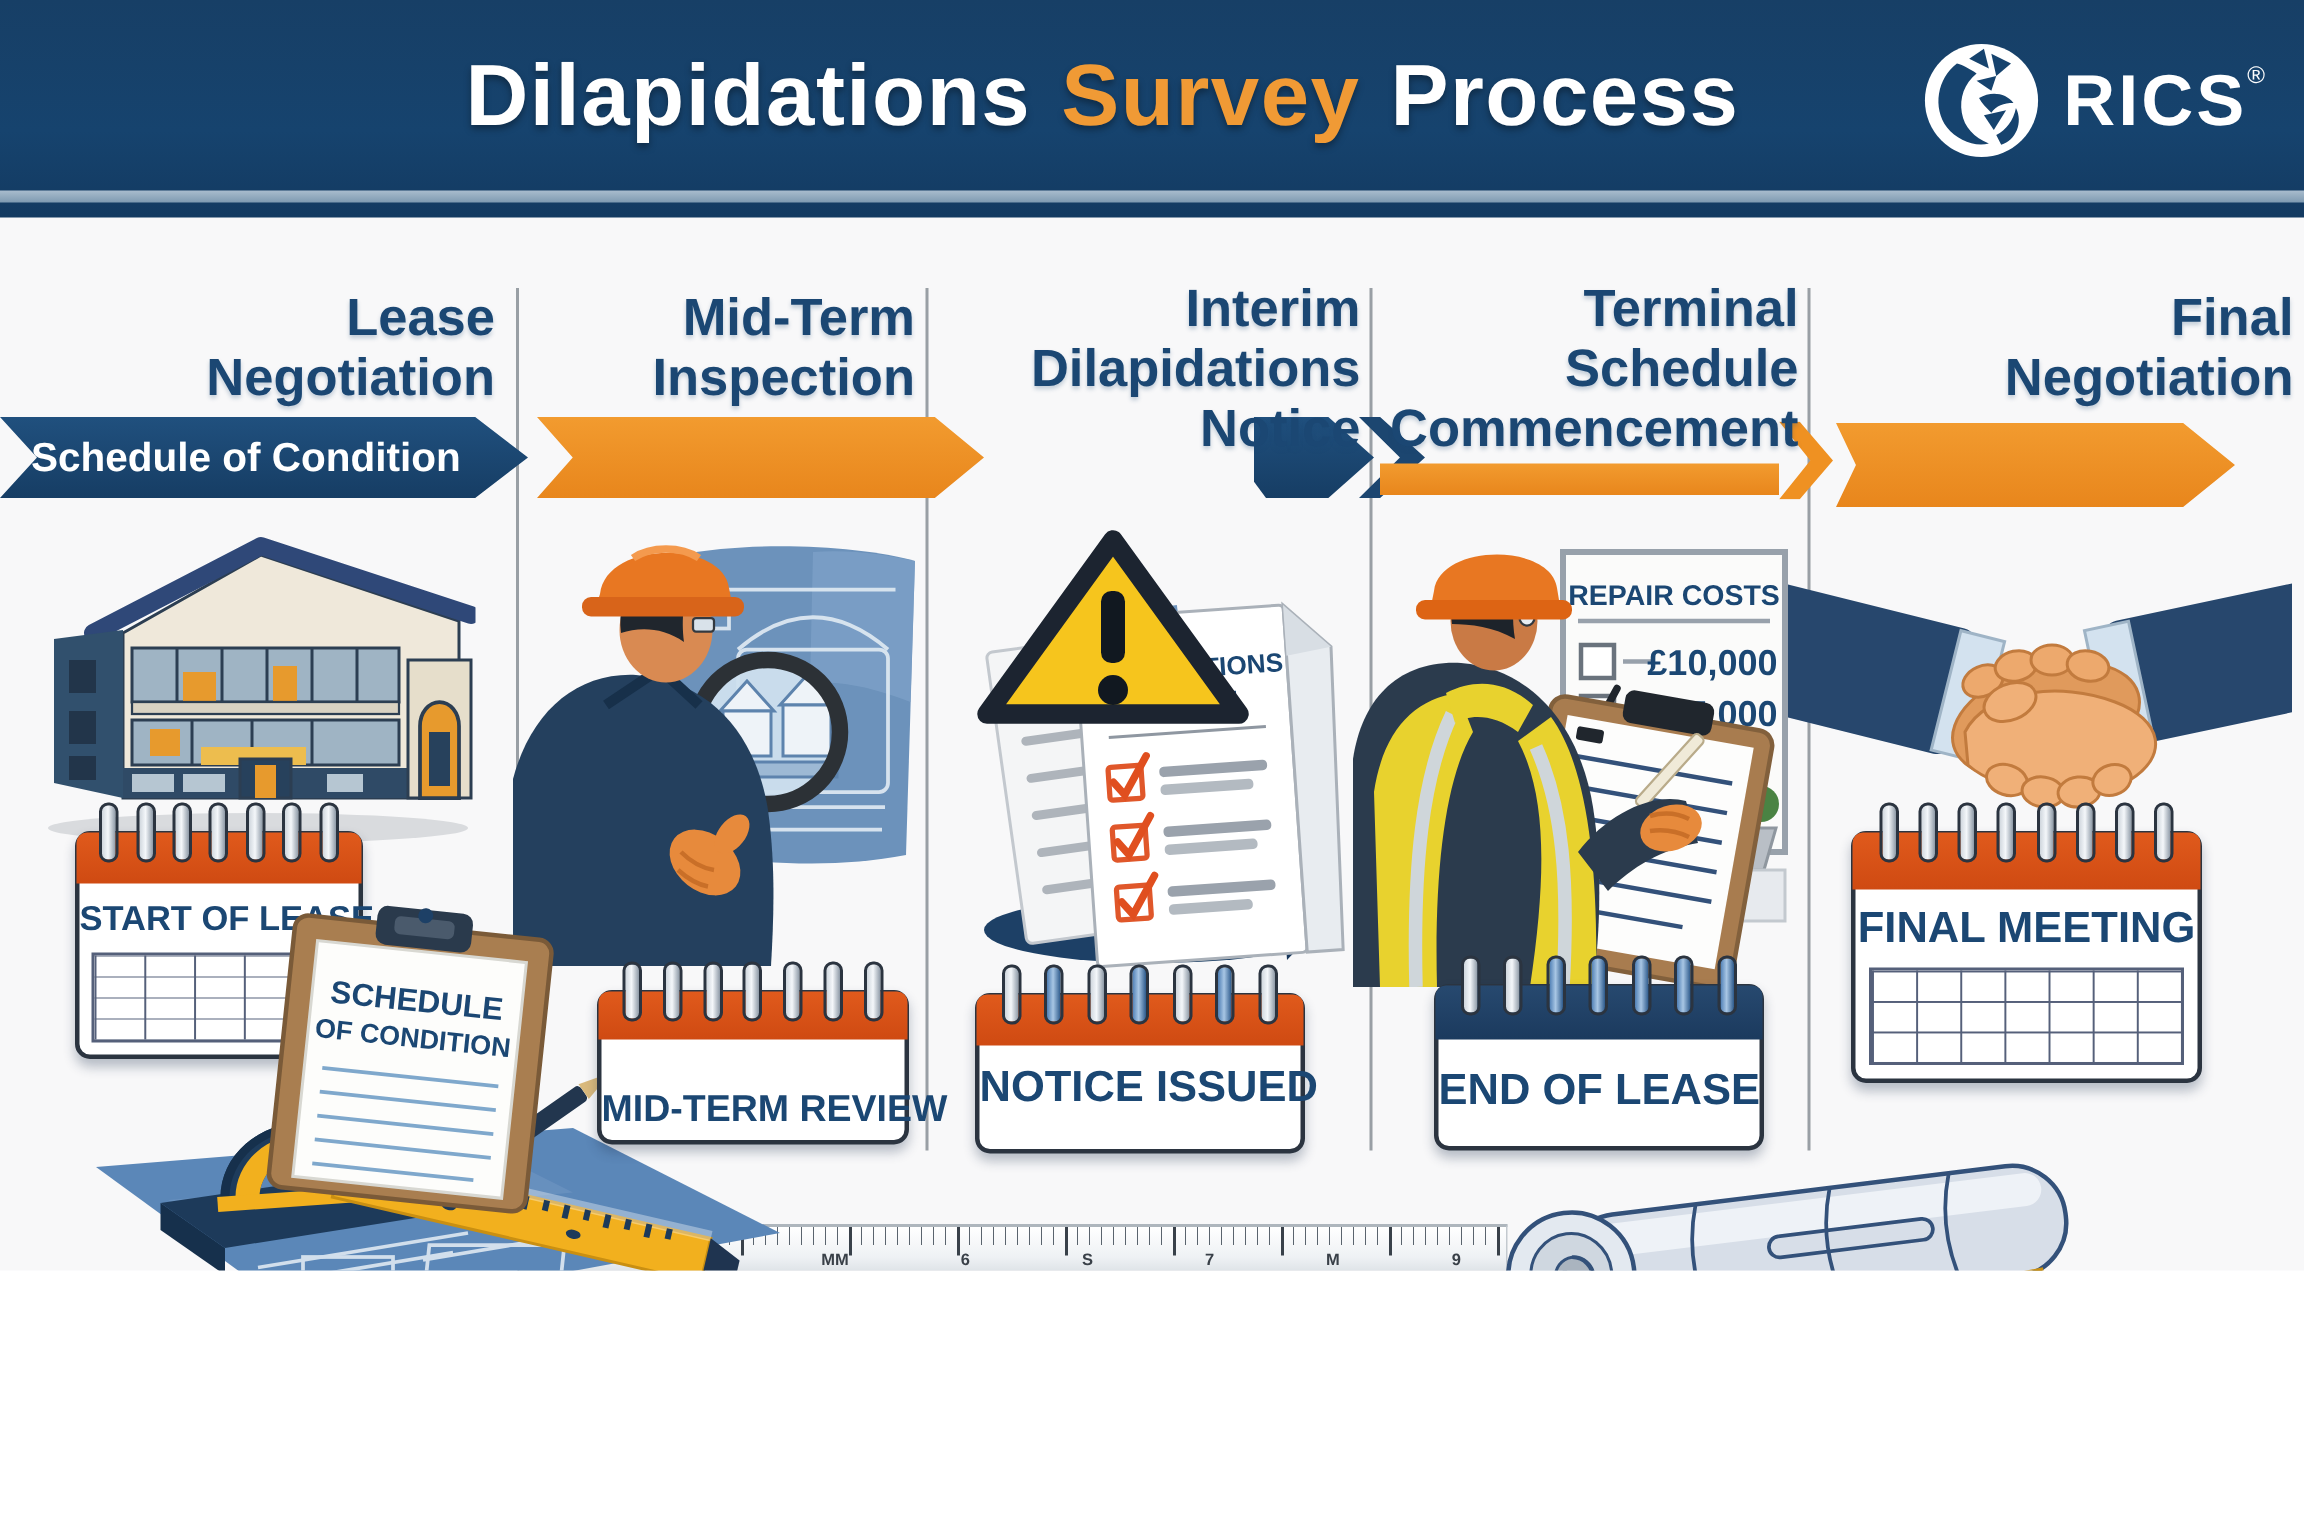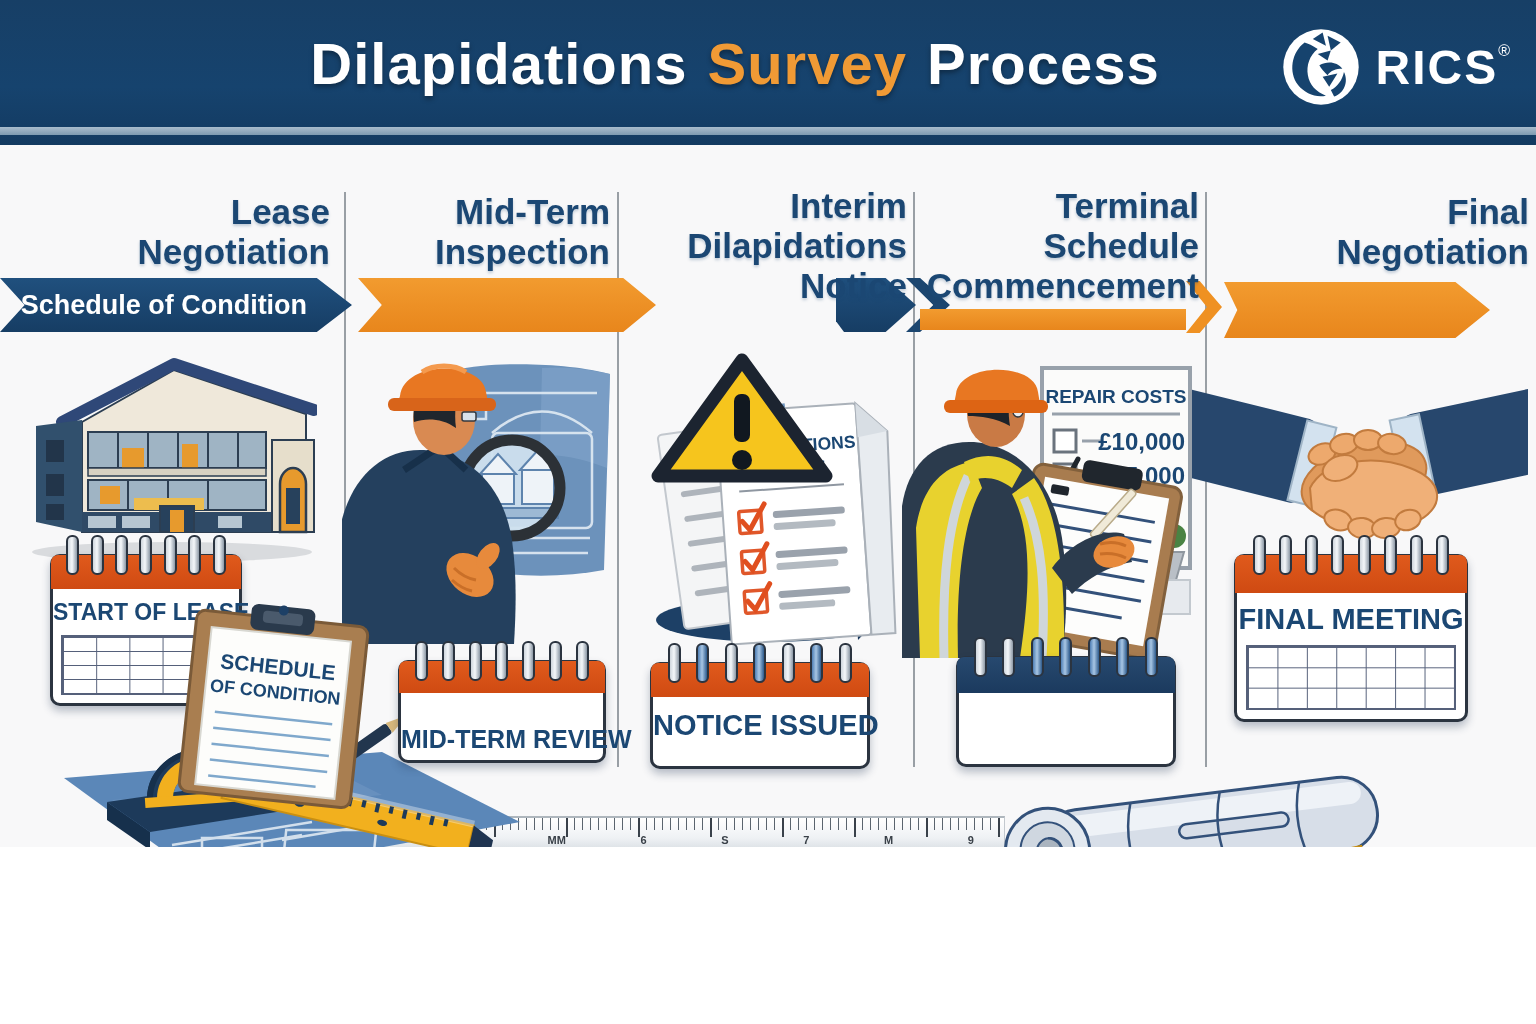--- a/index.html
+++ b/index.html
@@ -475,20 +475,21 @@
     <div class="cal-head navy"></div>
     <div class="rings">
       <i class="ring"></i>
         <i class="ring"></i>
         <i class="ring blue"></i>
         <i class="ring blue"></i>
         <i class="ring blue"></i>
         <i class="ring blue"></i>
         <i class="ring blue"></i>
     </div>
+    <div class="cal-label">END OF LEASE</div>
   </div>
 
   <svg class="illus" style="left:1192px; top:382px; width:336px; height:182px; z-index:2" viewBox="0 0 336 182">
     <g transform="rotate(14 60 70)">
       <rect x="-34" y="24" width="152" height="86" rx="10" fill="#27476d"></rect>
       <rect x="106" y="26" width="30" height="82" fill="#d3e2ef" stroke="#9fb4c6" stroke-width="2"></rect>
       <circle cx="128" cy="98" r="5" fill="#1d3a5a"></circle>
     </g>
     <g transform="rotate(-12 280 70)">
       <rect x="218" y="20" width="152" height="84" rx="10" fill="#27476d"></rect>

